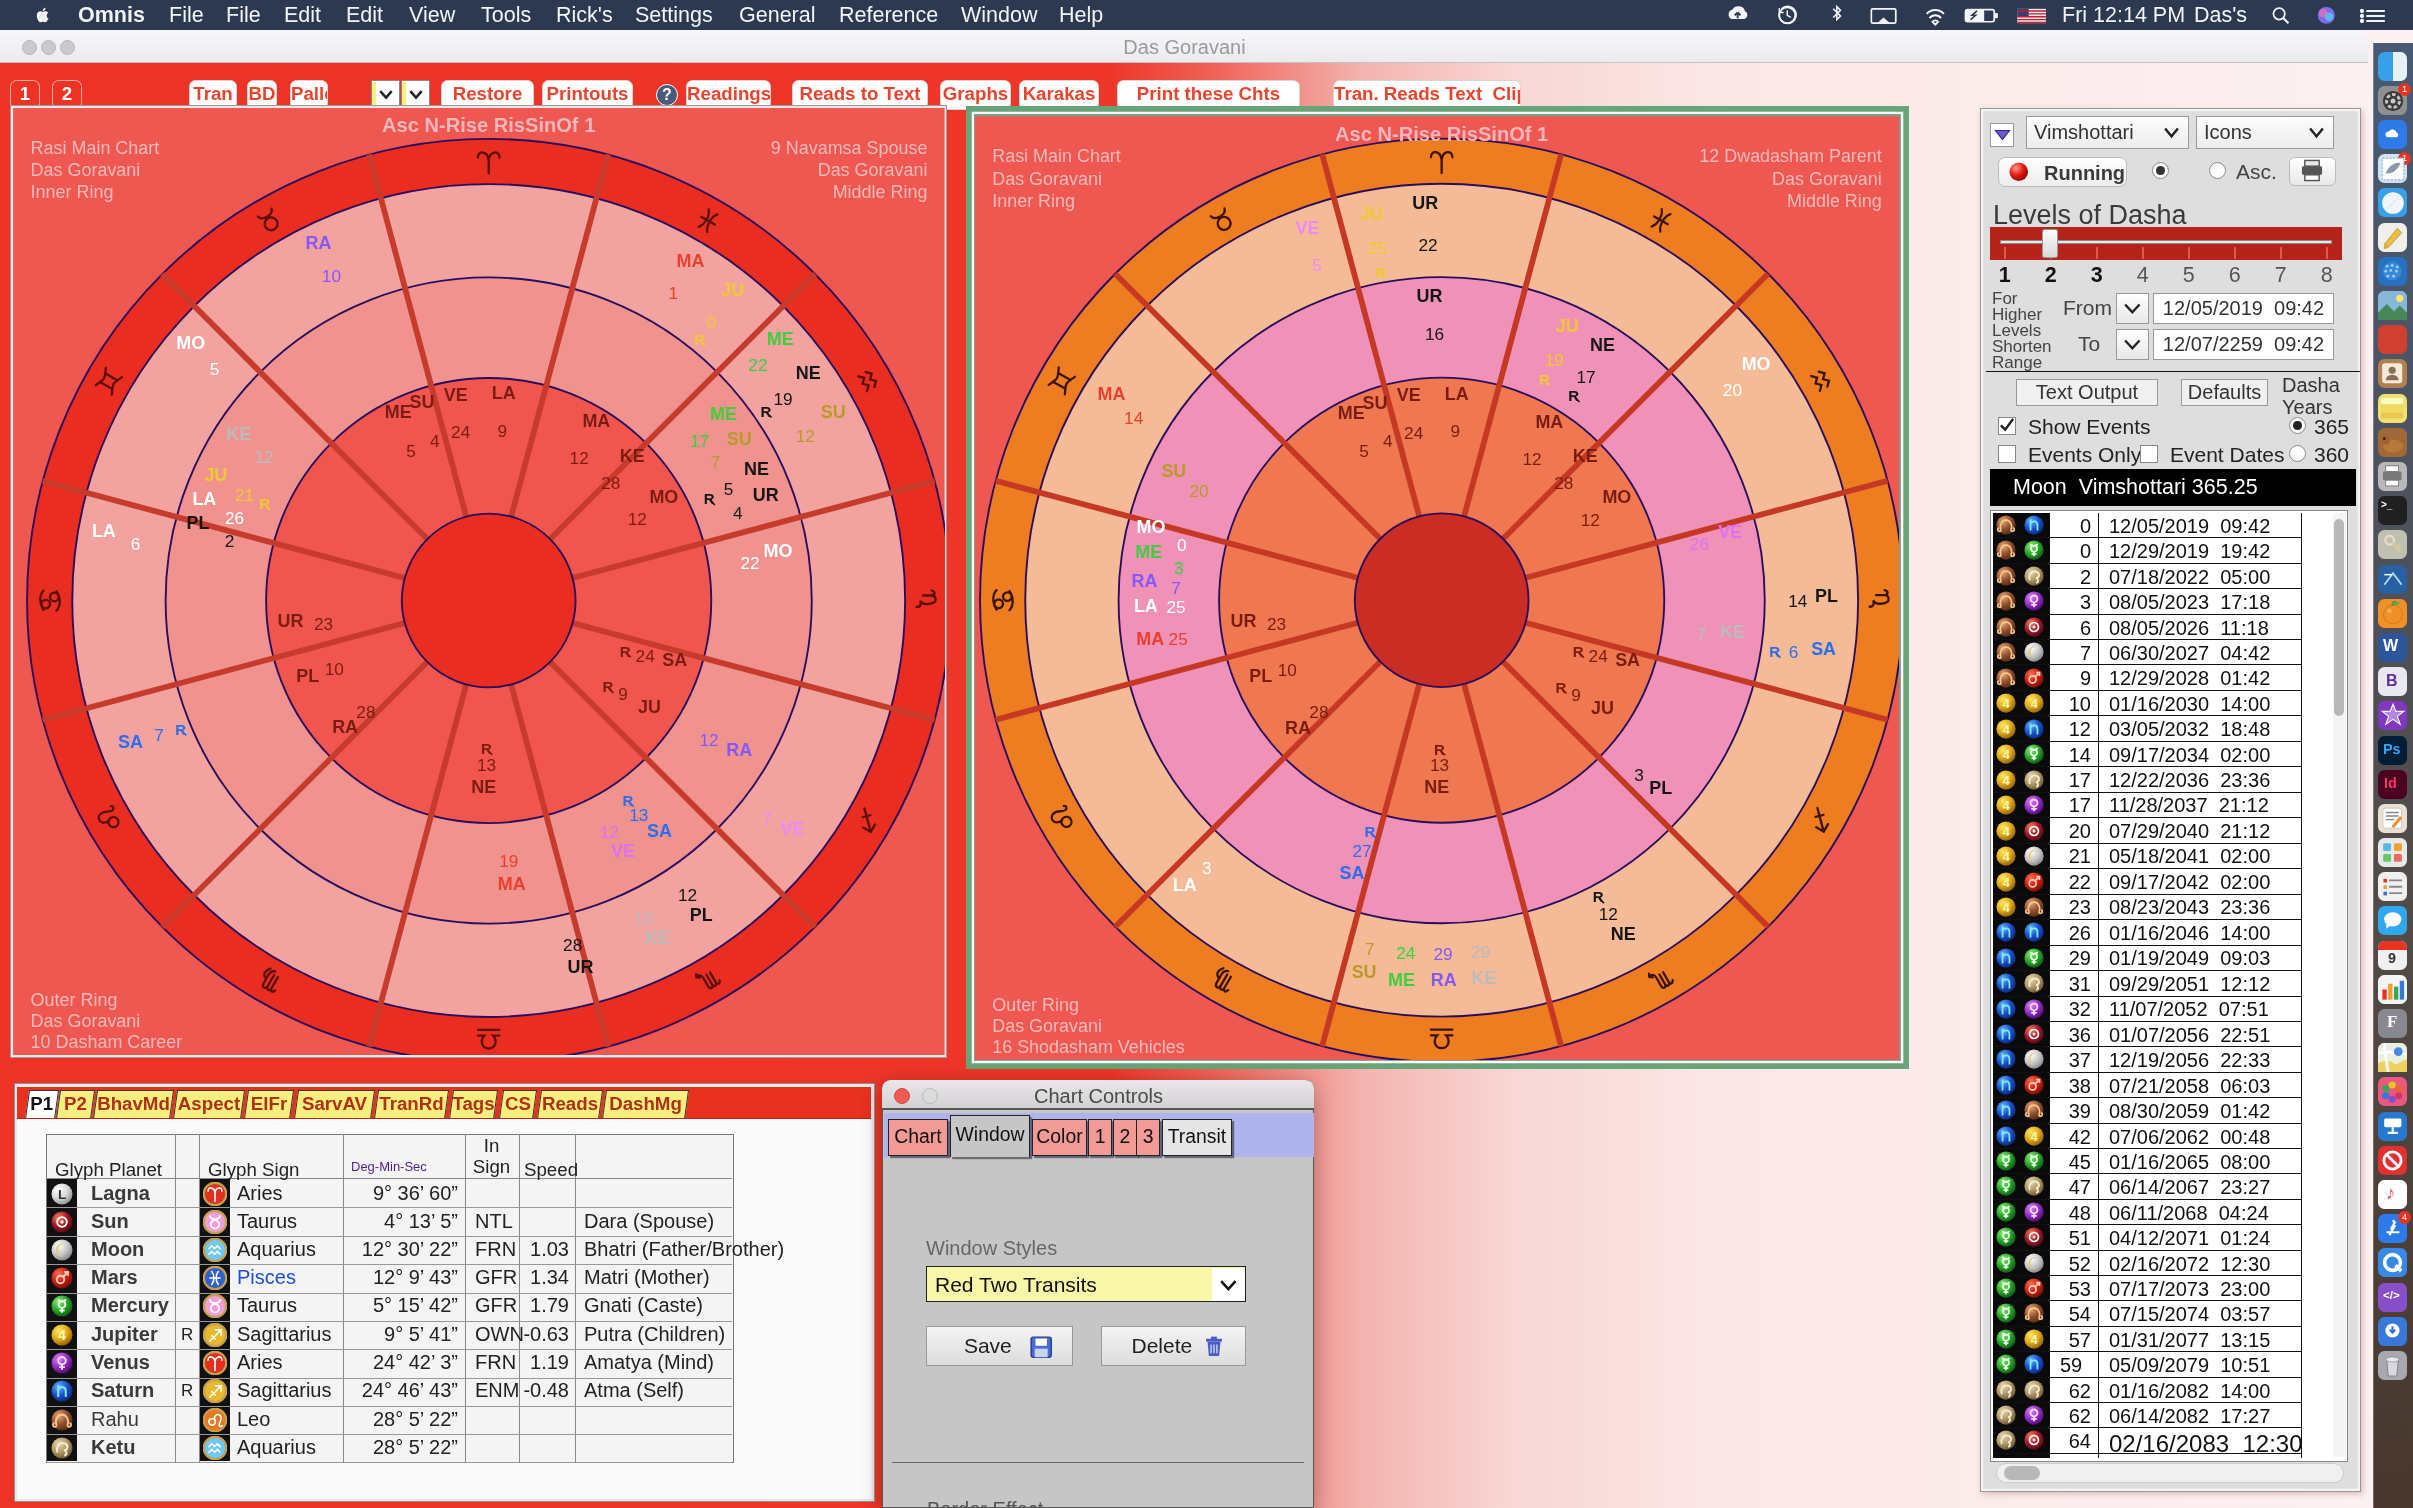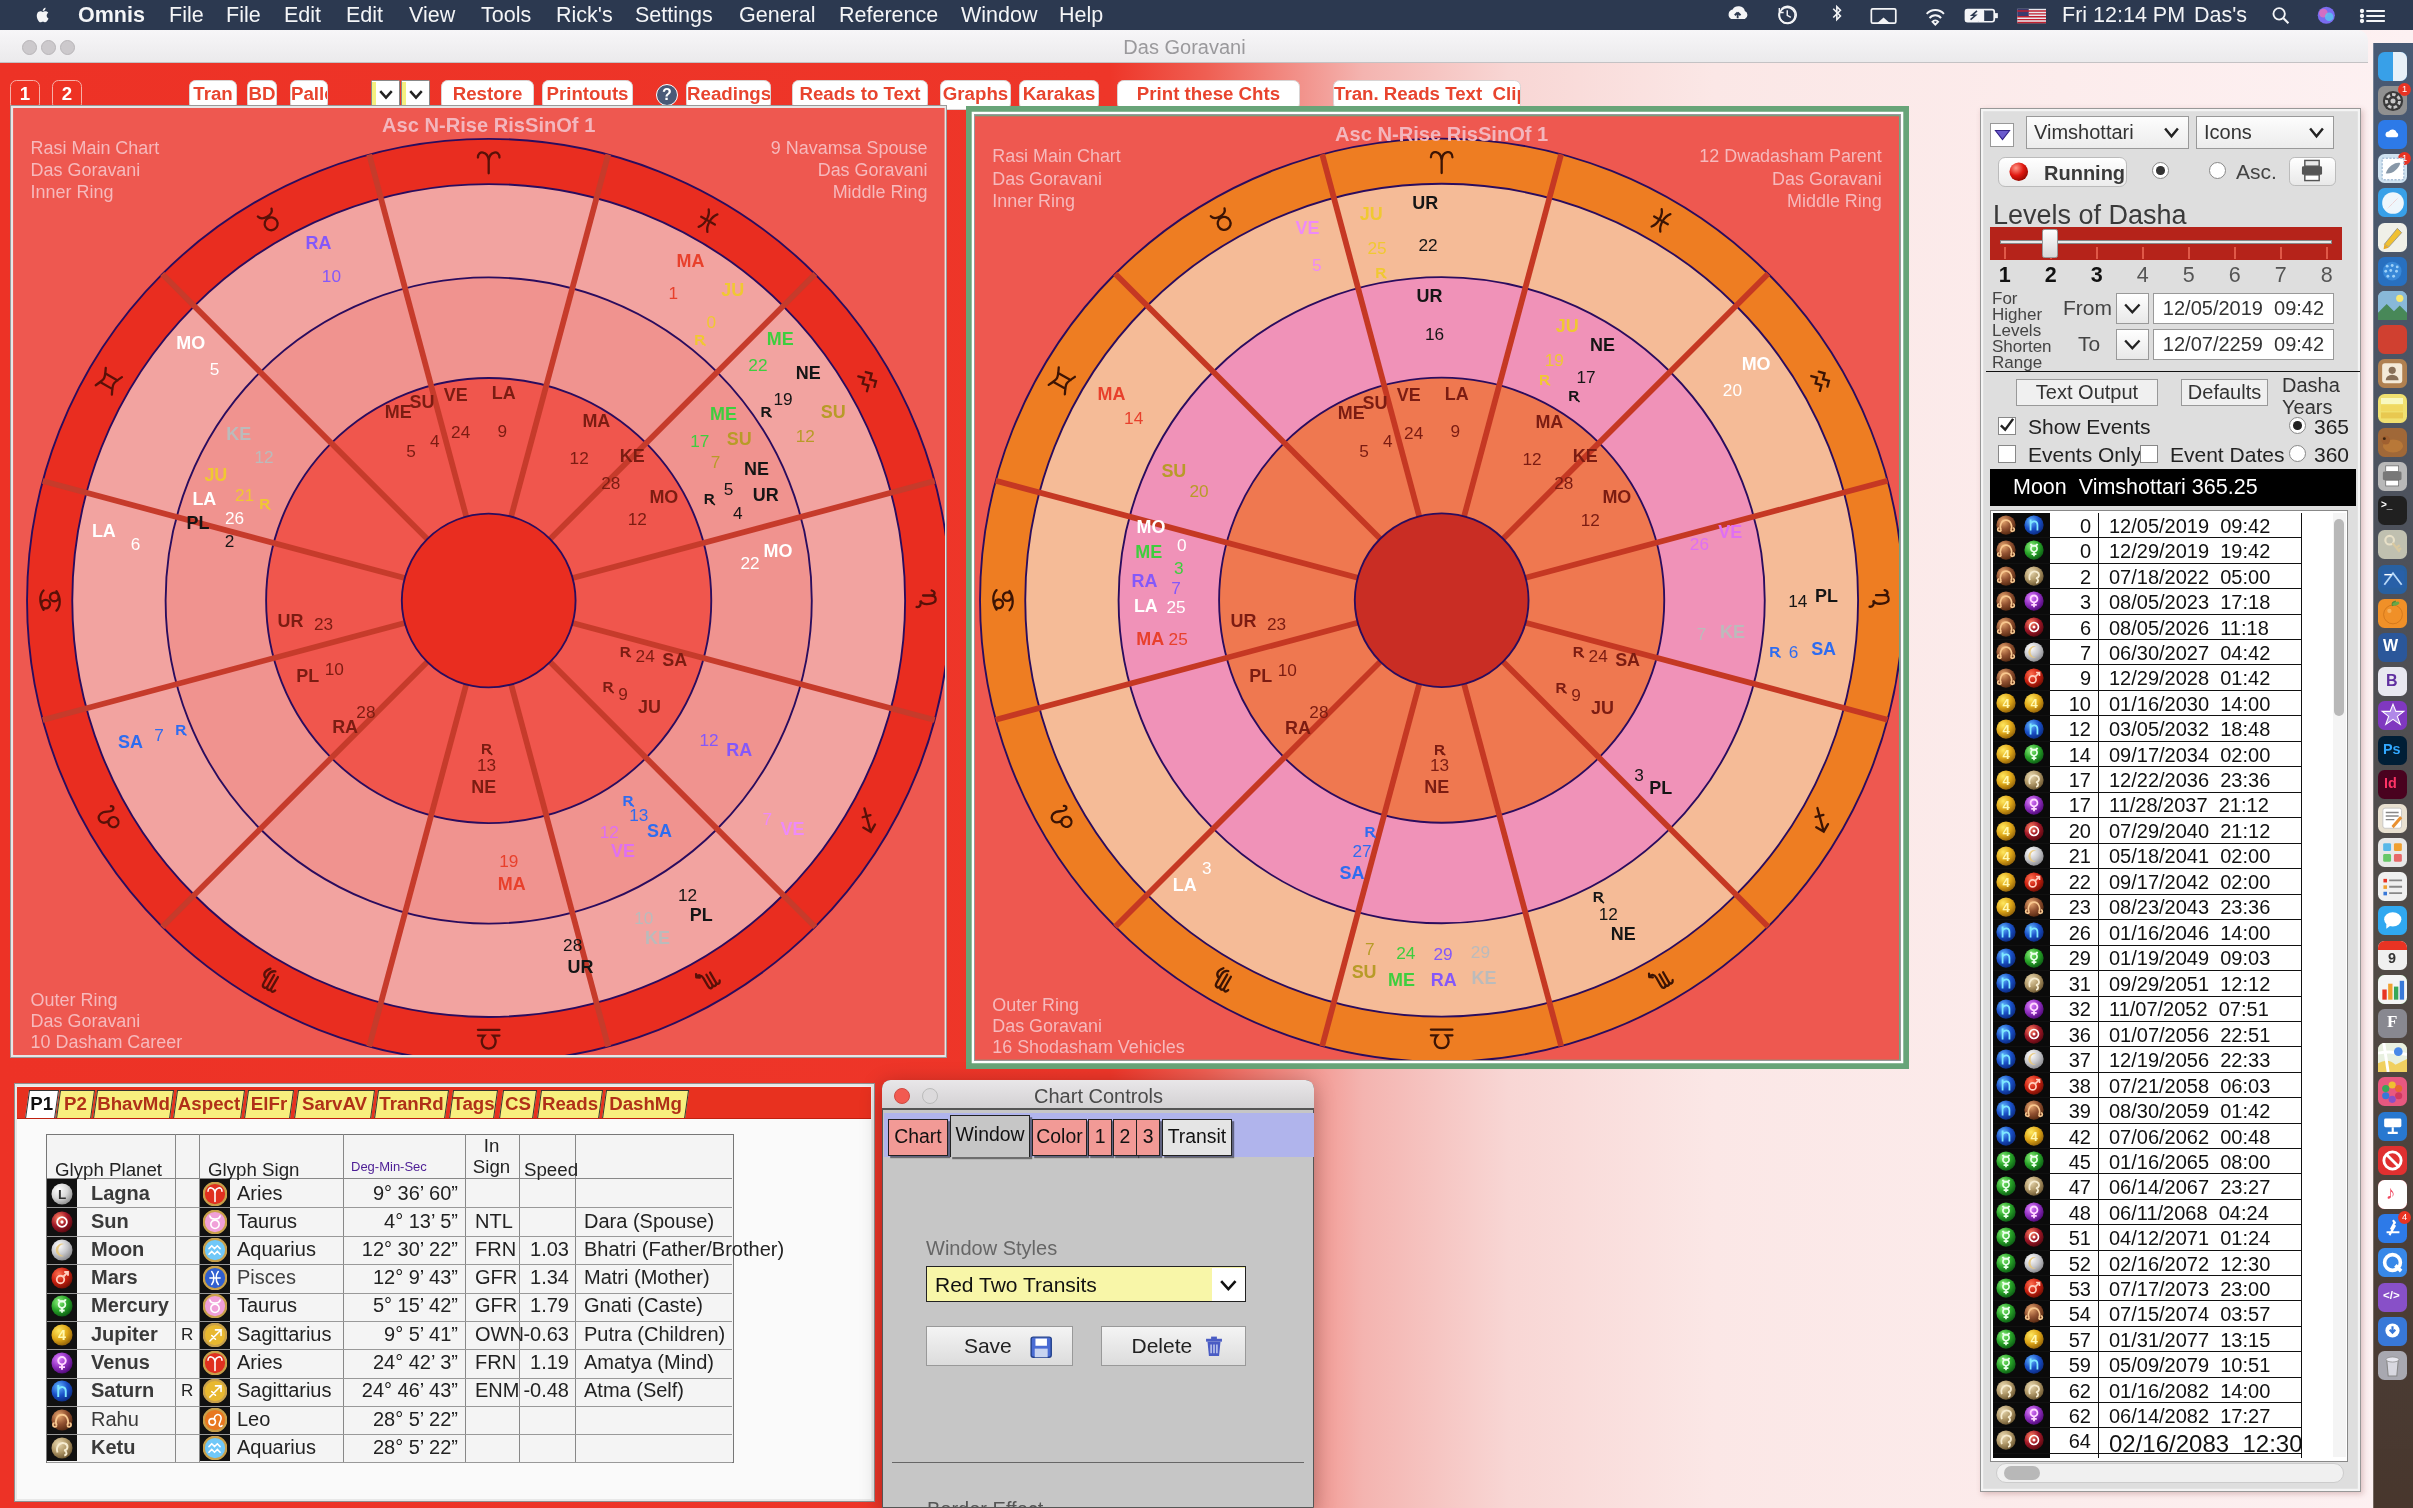--- a/index.html
+++ b/index.html
@@ -664,21 +664,21 @@
 <div class="ab" style="left:476px;top:1238px;width:93px;text-align:right;font-size:20px;color:#222">1.03</div>
 <div class="ab" style="left:584px;top:1238px;font-size:20px;color:#222">Bhatri (Father/Brother)</div>
 <div class="ab" style="left:47px;top:1293px;width:685px;height:1.4px;background:#999"></div>
 <svg style="position:absolute;left:50px;top:1266px" width="24" height="24" viewBox="-16 -16 32 32">
     <use href="#pMA"></use>
   </svg>
 <div class="ab" style="left:91px;top:1266px;font-size:20px;font-weight:bold;color:#3a3a3a">Mars</div>
 <svg style="position:absolute;left:203px;top:1266px" width="24" height="24" viewBox="-16 -16 32 32">
     <use href="#sgpis"></use>
   </svg>
-<div class="ab" style="left:237px;top:1266px;font-size:20px;color:#404040">Pisces</div>
+<div class="ab" style="left:237px;top:1266px;font-size:20px;color:#1d4ed8">Pisces</div>
 <div class="ab" style="left:293px;top:1266px;width:165px;text-align:right;font-size:20px;color:#222">12°  9’ 43”</div>
 <div class="ab" style="left:475px;top:1266px;font-size:20px;color:#222">GFR</div>
 <div class="ab" style="left:476px;top:1266px;width:93px;text-align:right;font-size:20px;color:#222">1.34</div>
 <div class="ab" style="left:584px;top:1266px;font-size:20px;color:#222">Matri (Mother)</div>
 <div class="ab" style="left:47px;top:1321px;width:685px;height:1.4px;background:#999"></div>
 <svg style="position:absolute;left:50px;top:1294px" width="24" height="24" viewBox="-16 -16 32 32">
     <use href="#pME"></use>
   </svg>
 <div class="ab" style="left:91px;top:1294px;font-size:20px;font-weight:bold;color:#3a3a3a">Mercury</div>
 <svg style="position:absolute;left:203px;top:1294px" width="24" height="24" viewBox="-16 -16 32 32">
@@ -1180,21 +1180,21 @@
   </svg>
 <div class="ab" style="left:2051px;top:1329px;width:40px;text-align:right;font-size:20px;color:#111">57</div>
 <div class="ab" style="left:2109px;top:1329px;font-size:20px;color:#111">01/31/2077&nbsp; 13:15</div>
 <div class="ab" style="left:1993px;top:1377px;width:309px;height:1.4px;background:#111"></div>
 <svg style="position:absolute;left:1995px;top:1353px" width="22" height="22" viewBox="-16 -16 32 32">
     <use href="#pME"></use>
   </svg>
 <svg style="position:absolute;left:2023px;top:1353px" width="22" height="22" viewBox="-16 -16 32 32">
     <use href="#pSA"></use>
   </svg>
-<div class="ab" style="left:2051px;top:1354px;width:40px;text-align:right;font-size:20px;color:#111">59</div>
+<div class="ab" style="left:2051px;top:1354px;width:40px;text-align:center;font-size:20px;color:#111">59</div>
 <div class="ab" style="left:2109px;top:1354px;font-size:20px;color:#111">05/09/2079&nbsp; 10:51</div>
 <div class="ab" style="left:1993px;top:1402px;width:309px;height:1.4px;background:#111"></div>
 <svg style="position:absolute;left:1995px;top:1379px" width="22" height="22" viewBox="-16 -16 32 32">
     <use href="#pKE"></use>
   </svg>
 <svg style="position:absolute;left:2023px;top:1379px" width="22" height="22" viewBox="-16 -16 32 32">
     <use href="#pKE"></use>
   </svg>
 <div class="ab" style="left:2051px;top:1380px;width:40px;text-align:right;font-size:20px;color:#111">62</div>
 <div class="ab" style="left:2109px;top:1380px;font-size:20px;color:#111">01/16/2082&nbsp; 14:00</div>

